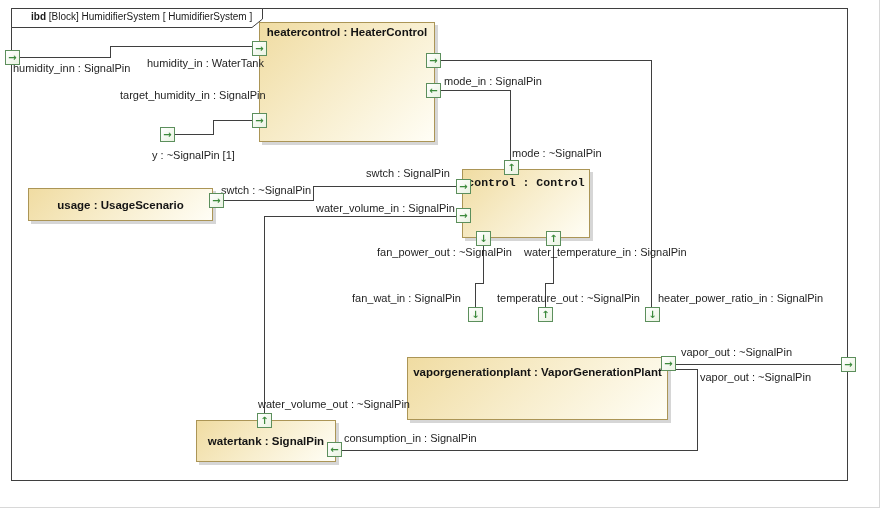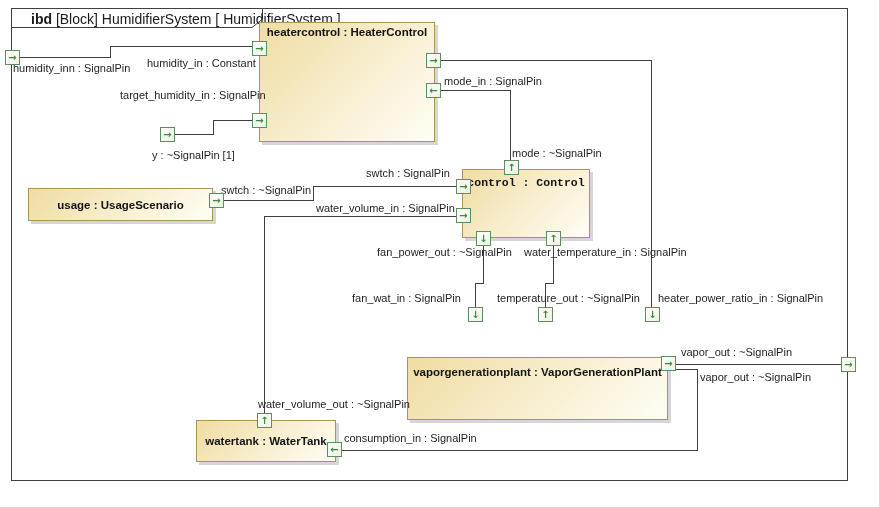--- a/index.html
+++ b/index.html
@@ -2,21 +2,21 @@
 <html><head>
 <meta charset="utf-8">
 <style>
   * { margin:0; padding:0; box-sizing:border-box; }
   body { background:#ffffff; font-family:"Liberation Sans", sans-serif; }
   .page { position:relative; width:880px; height:508px; background:#ffffff; overflow:hidden;
           border-right:1px solid #d8d8d8; border-bottom:1px solid #d8d8d8; }
   .frame { position:absolute; left:11px; top:8px; width:837px; height:473px;
            border:1px solid #3f3f3f; background:transparent; }
   .tabwrap { position:absolute; left:11px; top:8px; width:262px; height:23px; }
-  .tabtext { position:absolute; left:20px; top:3px; font-size:14px; color:#1a1a1a; white-space:nowrap; }
+  .tabtext { position:absolute; left:20px; top:3px; font-size:10px; color:#1a1a1a; white-space:nowrap; }
   .tabtext b { font-weight:bold; }
   .block { position:absolute; border:1px solid #ab9556;
            background:linear-gradient(135deg, #f0dca2 0%, #f7ecc9 45%, #fffef6 100%);
            box-shadow:3px 3px 0 rgba(180,180,180,0.55); }
   .btitle { font-size:11.5px; font-weight:bold; color:#141414; text-align:center; white-space:nowrap; }
   .pt { padding-top:3px; }
   .vcenter { display:flex; align-items:center; justify-content:center; height:100%; }
   .wire { position:absolute; background:#3f3f3f; }
   .h { height:1px; }
   .v { width:1px; }
@@ -87,21 +87,21 @@
 
   <div class="block" style="left:462px;top:169px;width:128px;height:69px;">
     <div class="btitle" style="padding-top:6px;font-family:Liberation Mono, monospace;">control : Control</div>
   </div>
 
   <div class="block" style="left:407px;top:315px;width:261px;height:63px;margin-top:42px;">
     <div class="btitle" style="padding-top:8px;">vaporgenerationplant : VaporGenerationPlant</div>
   </div>
 
   <div class="block" style="left:196px;top:420px;width:140px;height:42px;">
-    <div class="btitle vcenter">watertank : WaterTank</div>
+    <div class="btitle vcenter">watertank : SignalPin</div>
   </div>
 
   <div class="port" style="left:5px;top:50px;">
       <span class="arr">→</span>
     </div>
   <div class="port" style="left:252px;top:41px;">
       <span class="arr">→</span>
     </div>
   <div class="port" style="left:252px;top:113px;">
       <span class="arr">→</span>
@@ -149,21 +149,21 @@
       <span class="arr">↑</span>
     </div>
   <div class="port" style="left:327px;top:442px;">
       <span class="arr">←</span>
     </div>
   <div class="port" style="left:841px;top:357px;">
       <span class="arr">→</span>
     </div>
 
   <span class="lbl" style="left:13px;top:62px;">humidity_inn : SignalPin</span>
-  <span class="lbl" style="left:147px;top:57px;">humidity_in : Constant</span>
+  <span class="lbl" style="left:147px;top:57px;">humidity_in : WaterTank</span>
   <span class="lbl" style="left:120px;top:89px;">target_humidity_in : SignalPin</span>
   <span class="lbl" style="left:152px;top:149px;">y : ~SignalPin [1]</span>
   <span class="lbl" style="left:221px;top:184px;">swtch : ~SignalPin</span>
   <span class="lbl" style="left:366px;top:167px;">swtch : SignalPin</span>
   <span class="lbl" style="left:316px;top:202px;">water_volume_in : SignalPin</span>
   <span class="lbl" style="left:512px;top:147px;">mode : ~SignalPin</span>
   <span class="lbl" style="left:444px;top:75px;">mode_in : SignalPin</span>
   <span class="lbl" style="left:377px;top:246px;">fan_power_out : ~SignalPin</span>
   <span class="lbl" style="left:524px;top:246px;">water_temperature_in : SignalPin</span>
   <span class="lbl" style="left:352px;top:292px;">fan_wat_in : SignalPin</span>

